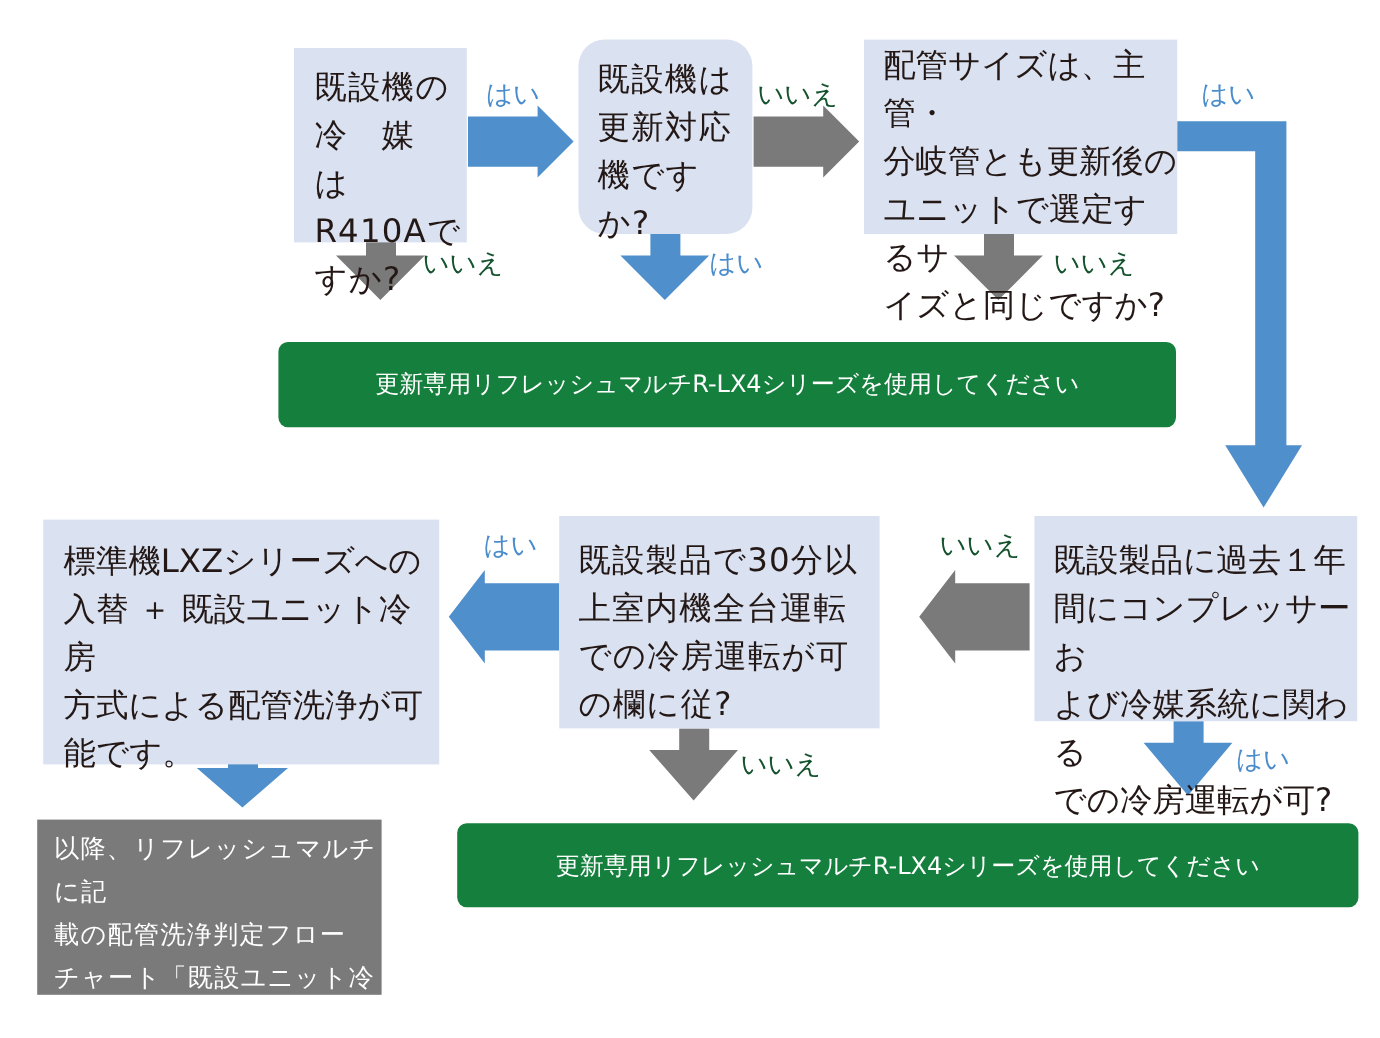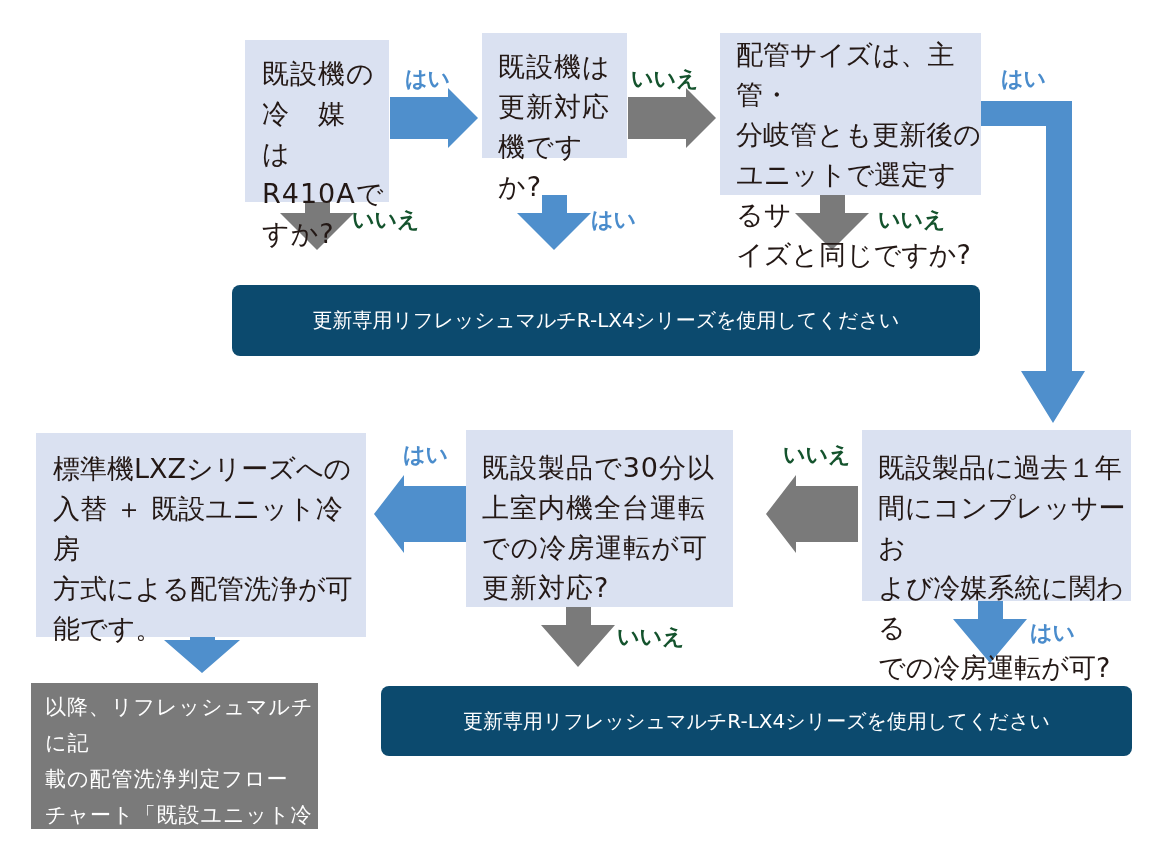--- a/index.html
+++ b/index.html
@@ -1,24 +1,24 @@
 <!DOCTYPE html>
 <html><head>
 <meta charset="utf-8">
 <style>
   html, body { margin:0; padding:0; background:#ffffff; }
   body { width:1150px; height:865px; position:relative; overflow:hidden;
          font-family:"DejaVu Sans", "Liberation Sans", sans-serif; color:#231815; }
   .box { position:absolute; background:#dae1f1; box-sizing:border-box; }
   .box .txt { font-size:27px; line-height:40px; letter-spacing:1px; white-space:pre-line; }
-  .result { position:absolute; background:#0c4a6e; border-radius:8px; color:#ffffff;
+  .result { position:absolute; background:#15803d; border-radius:8px; color:#ffffff;
             font-size:20px; display:flex; align-items:center; justify-content:center; }
   .gray-box { position:absolute; background:#7a7a7a; color:#ffffff; box-sizing:border-box; }
   .gray-box .txt { font-size:24px; line-height:38px; white-space:pre-line; letter-spacing:1px; }
-  .lbl { position:absolute; font-size:22px;font-weight:bold; }
+  .lbl { position:absolute; font-size:22px; }
   .lbl.yes { color:#4a8ccc; }
   .lbl.no { color:#14532d; }
   svg.arrows { position:absolute; left:0; top:0; }
 </style>
 </head>
 <body>
 
 <svg class="arrows" width="1150" height="865">
 
   <polygon fill="#4f8fcc" points="390,97 448,97 448,88 478,118 448,148 448,139 390,139"></polygon>
@@ -44,21 +44,21 @@
   <polygon fill="#4f8fcc" points="190,611 215,611 215,640 240,640 202,673 164,640 190,640"></polygon>
 </svg>
 
 <div class="box" style="left:245px;top:40px;width:144px;height:162px;padding:14px 0 0 17px;">
   <div class="txt">既設機の
 冷　媒　は
 R410Aで
 すか?</div>
 </div>
 
-<div class="box" style="left:482px;top:33px;width:145px;height:125px;padding:14px 0 0 16px;">
+<div class="box" style="left:482px;top:33px;width:145px;height:162px;padding:14px 0 0 16px;border-radius:22px;">
   <div class="txt">既設機は
 更新対応
 機ですか?</div>
 </div>
 
 <div class="box" style="left:720px;top:33px;width:261px;height:162px;padding:2px 0 0 16px;">
   <div class="txt" style="letter-spacing:0;">配管サイズは、主管・
 分岐管とも更新後の
 ユニットで選定するサ
 イズと同じですか?</div>
@@ -68,21 +68,21 @@
   <div class="txt" style="letter-spacing:0;">既設製品に過去１年
 間にコンプレッサーお
 よび冷媒系統に関わる
 での冷房運転が可?</div>
 </div>
 
 <div class="box" style="left:466px;top:430px;width:267px;height:177px;padding:18px 0 0 16px;">
   <div class="txt">既設製品で30分以
 上室内機全台運転
 での冷房運転が可
-更新対応?</div>
+の欄に従?</div>
 </div>
 
 <div class="box" style="left:36px;top:433px;width:330px;height:204px;padding:16px 0 0 17px;">
   <div class="txt" style="letter-spacing:0;">標準機LXZシリーズへの
 入替 ＋ 既設ユニット冷房
 方式による配管洗浄が可
 能です。</div>
 </div>
 
 <div class="result" style="left:232px;top:285px;width:748px;height:71px;">

